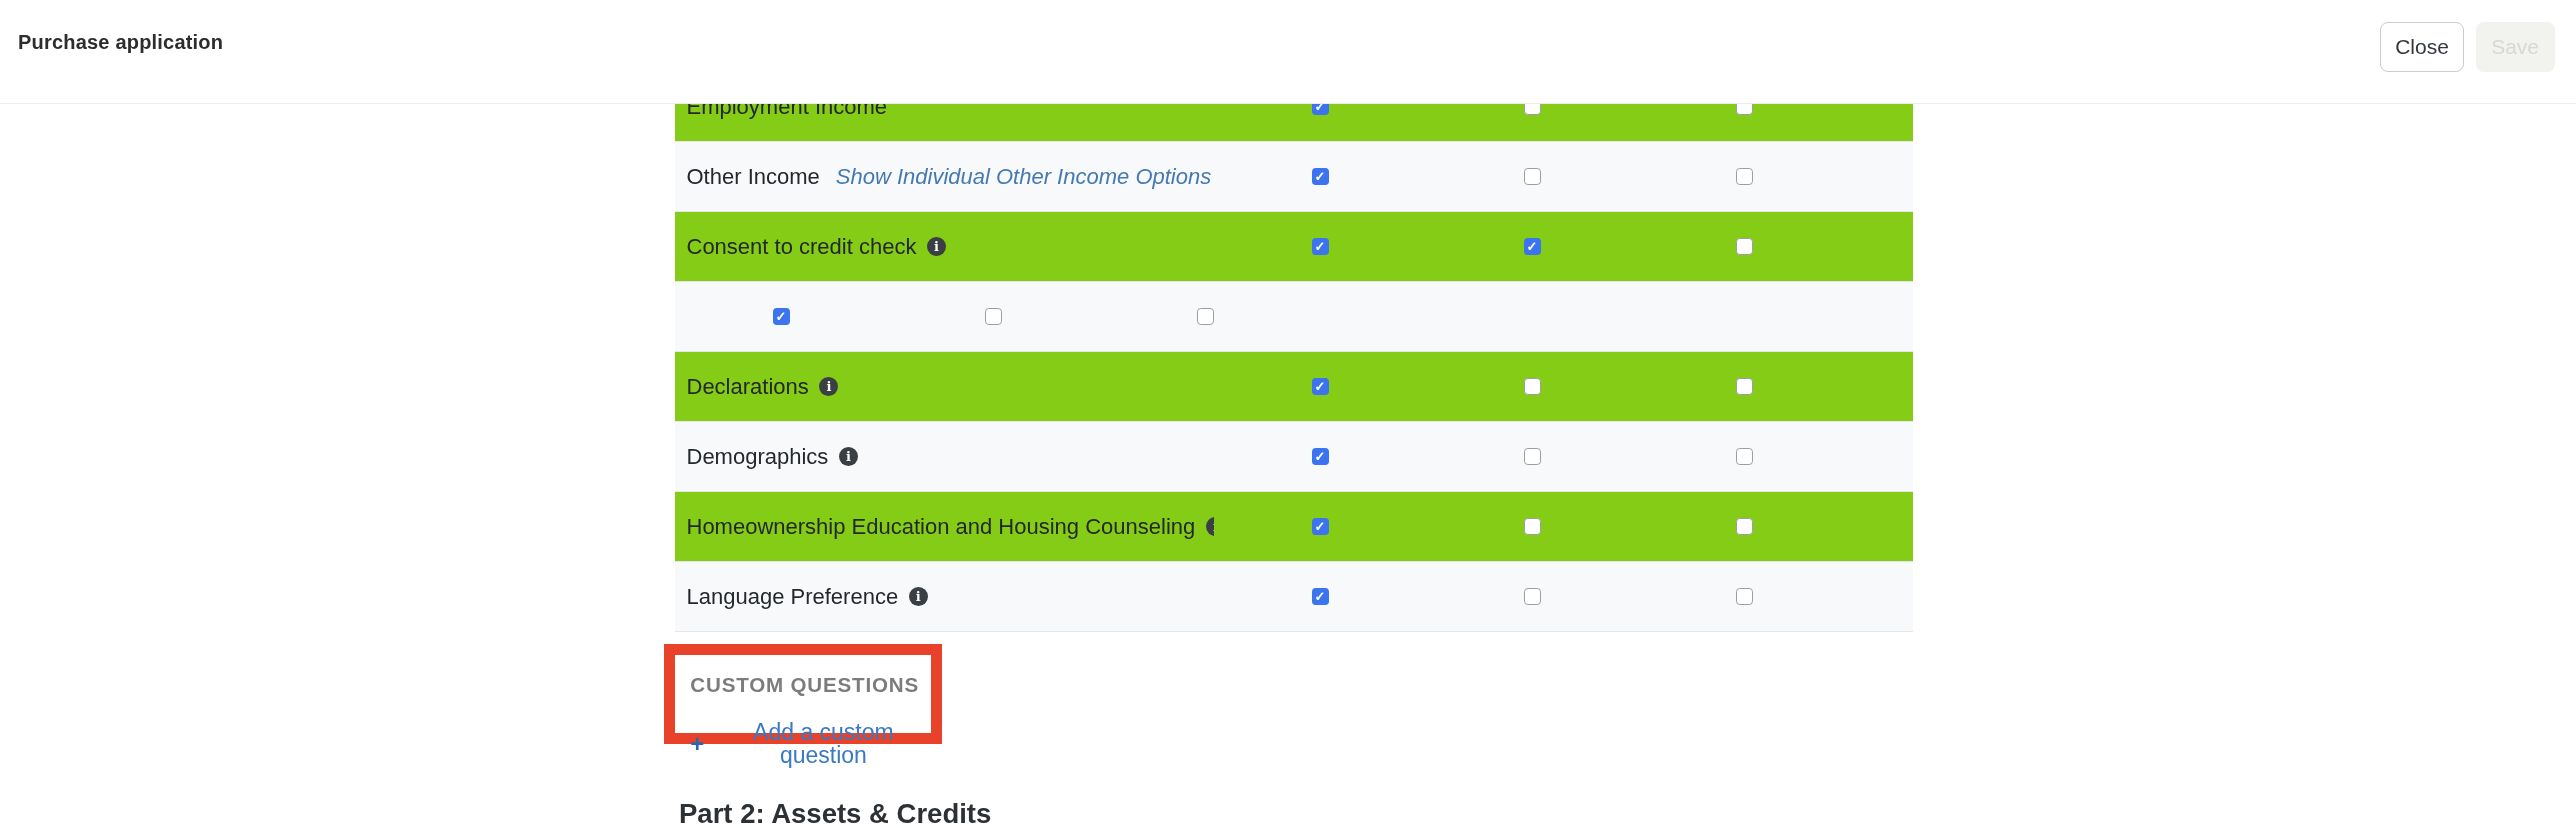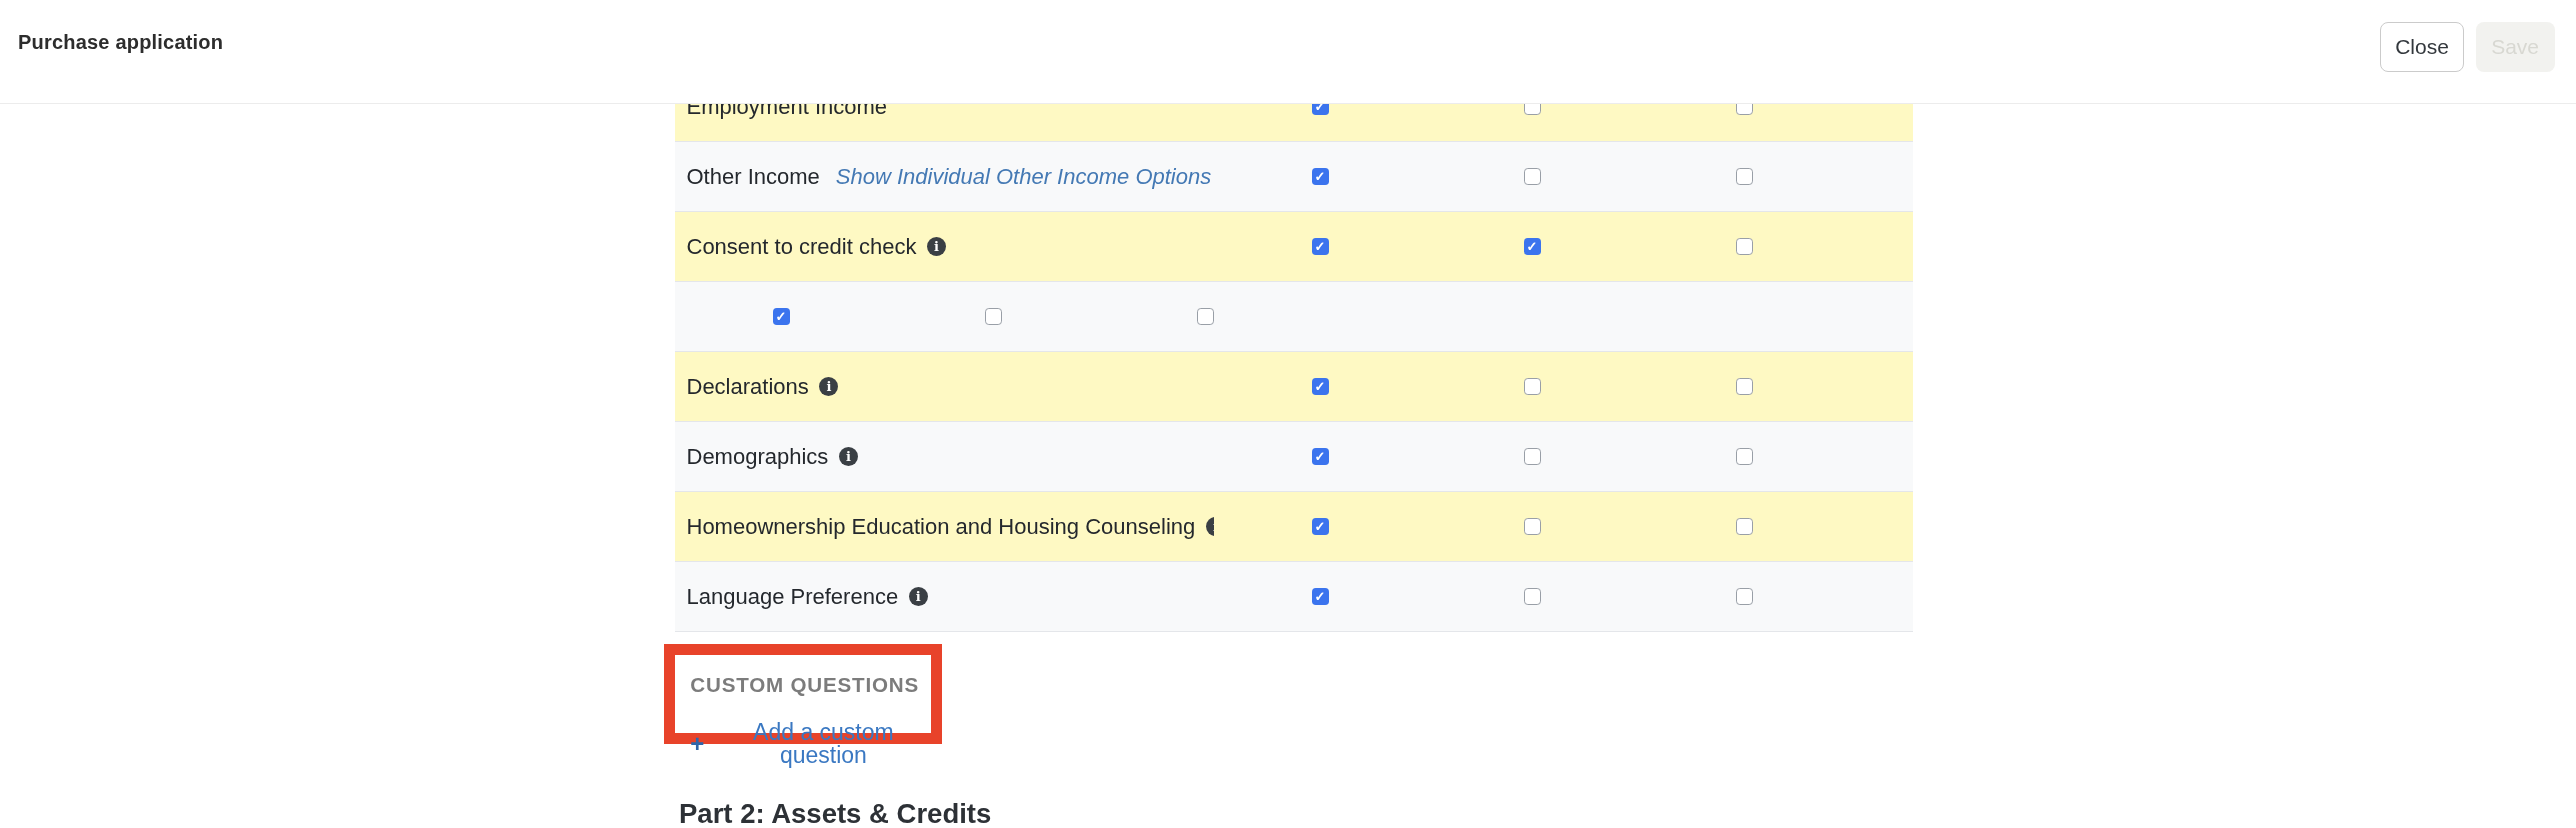--- a/index.html
+++ b/index.html
@@ -15,21 +15,21 @@
          display:flex; align-items:center; justify-content:center; cursor:pointer;
          font-family:"Liberation Sans", sans-serif; }
   .btn-close { right:112px; width:84px; background:#ffffff;
                border:1.5px solid var(--close-border); color:#33383d; }
   .btn-save  { right:21.4px; width:79px; background:var(--save-bg); border:none;
                color:var(--save-text); cursor:default; }
 
   
   .fields-table { position:absolute; left:675px; top:72px; width:1238px; z-index:1; }
   .row { height:70px; display:flex; align-items:center; padding-right:63px;
-         border-bottom:1.5px solid var(--row-border); background:#fef9c3; }
+         border-bottom:1.5px solid var(--row-border); background:#84cc16; }
   .row:nth-child(even) { background:var(--row-alt-bg); }
   .cell-label { flex:1; display:flex; align-items:center; padding-left:11.5px;
                 font-size:22px; color:var(--label-color); white-space:nowrap; overflow:hidden; }
   .row-link { font-size:22px; font-style:italic; color:var(--link-blue);
               margin-left:16px; text-decoration:none; cursor:pointer; }
   .info-icon { width:19px; height:19px; border-radius:50%; background:var(--info-bg);
                color:#ffffff; margin-left:10.7px; flex:0 0 19px;
                display:flex; align-items:center; justify-content:center;
                font-family:"DejaVu Serif", serif; font-weight:700; font-size:13px;
                line-height:1; cursor:pointer; }

